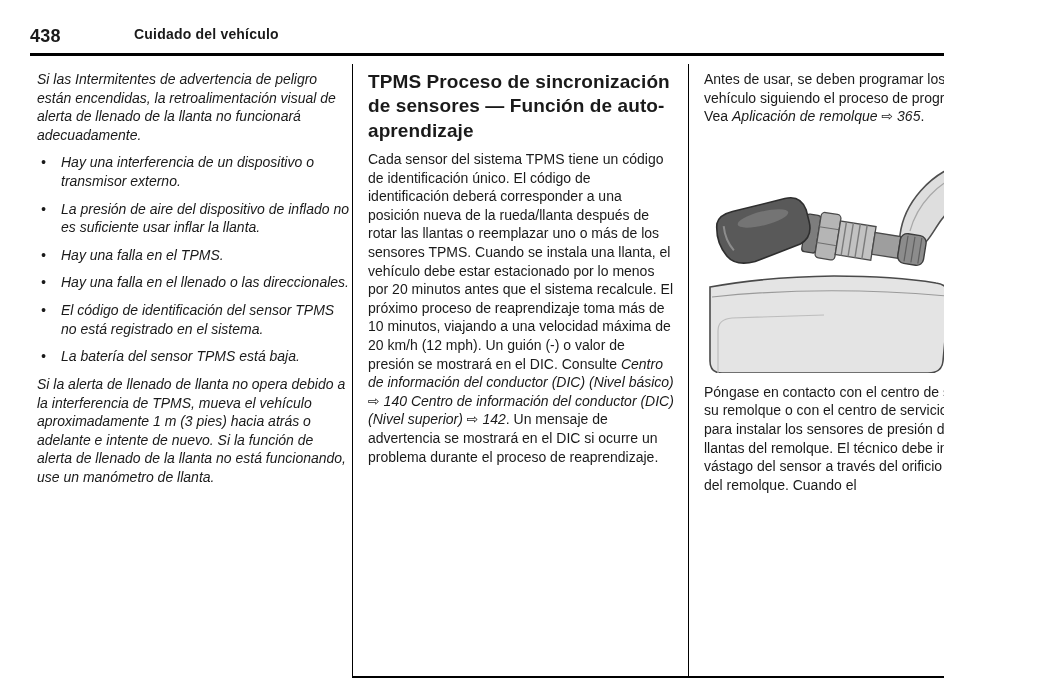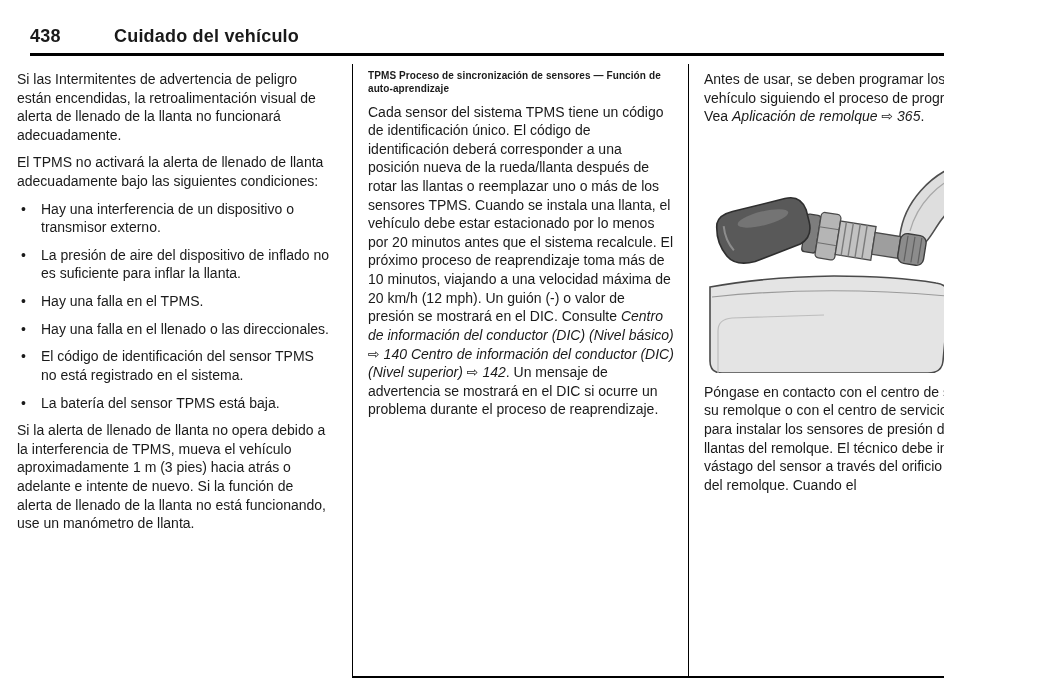--- a/index.html
+++ b/index.html
@@ -8,36 +8,36 @@
     background: #ffffff;
     font-family: "Liberation Sans", "DejaVu Sans", sans-serif;
     color: #1a1a1a;
     -webkit-font-smoothing: antialiased;
   }
   .page { position: relative; width: 944px; height: 700px; overflow: hidden; background: #fff; border-radius: 19px; }
 
   
   .header { position: absolute; top: 26px; left: 30px; right: 30px; }
   .page-number { position: absolute; left: 0; top: 0; font-size: 18px; font-weight: bold; letter-spacing: 0.2px; }
-  .section-title { position: absolute; left: 84px; top: 0; font-size: 18px; font-weight: bold; letter-spacing: 0.2px; }
+  .section-title { position: absolute; left: 104px; top: 0; font-size: 14px; font-weight: bold; letter-spacing: 0.2px; }
   .header-rule { position: absolute; left: 30px; top: 53px; width: 994px; height: 3px; background: #000; }
 
   
   .col { position: absolute; top: 70px; font-size: 14px; line-height: 1.33; }
-  .col-1 { left: 17px;  width: 312px; }
+  .col-1 { left: 37px;  width: 312px; font-style: italic; }
   .col-2 { left: 368px; width: 306px; }
   .col-3 { left: 704px; width: 320px; }
 
   .v-divider { position: absolute; top: 64px; bottom: 24px; width: 1px; background: #000; }
   .v-divider-1 { left: 352px; }
   .v-divider-2 { left: 688px; }
   .bottom-rule { position: absolute; left: 352px; width: 672px; bottom: 22px; height: 2px; background: #000; }
 
   .para { margin: 0 0 9px 0; }
-  .heading { font-weight: bold; font-size: 10px; line-height: 1.28; margin: 6px 0 7px 0; letter-spacing: 0.1px; }
+  .heading { font-weight: bold; font-size: 19px; line-height: 1.28; margin: 6px 0 7px 0; letter-spacing: 0.1px; }
   .heading-first { margin-top: 0; }
 
   .bullet-list { margin: 2px 0 9px 0; }
   .bullet-item { display: flex; margin: 0 0 9px 0; }
   .bullet-dot { width: 24px; flex: 0 0 24px; padding-left: 4px; box-sizing: border-box; font-size: 14px; }
   .bullet-text { flex: 1; }
 
   .illustration { margin: 6px 0 10px 0; width: 320px; height: 238px; }
   .illustration svg { display: block; }
 </style>
@@ -51,29 +51,28 @@
     <span class="section-title">Cuidado del vehículo</span>
   </div>
   <div class="header-rule"></div>
 
   <div class="v-divider v-divider-1"></div>
   <div class="v-divider v-divider-2"></div>
   <div class="bottom-rule"></div>
 
   <div class="col col-1">
     <p class="para">Si las Intermitentes de advertencia de peligro están encendidas, la retroalimentación visual de alerta de llenado de la llanta no funcionará adecuadamente.</p>
-    <p class="para">El TPMS no activará la alerta de llenado de llanta adecuadamente bajo las siguientes condiciones:</p>
     <div class="bullet-list">
         <div class="bullet-item">
           <span class="bullet-dot">•</span>
           <span class="bullet-text">Hay una interferencia de un dispositivo o transmisor externo.</span>
         </div>
         <div class="bullet-item">
           <span class="bullet-dot">•</span>
-          <span class="bullet-text">La presión de aire del dispositivo de inflado no es suficiente para inflar la llanta.</span>
+          <span class="bullet-text">La presión de aire del dispositivo de inflado no es suficiente usar inflar la llanta.</span>
         </div>
         <div class="bullet-item">
           <span class="bullet-dot">•</span>
           <span class="bullet-text">Hay una falla en el TPMS.</span>
         </div>
         <div class="bullet-item">
           <span class="bullet-dot">•</span>
           <span class="bullet-text">Hay una falla en el llenado o las direccionales.</span>
         </div>
         <div class="bullet-item">

